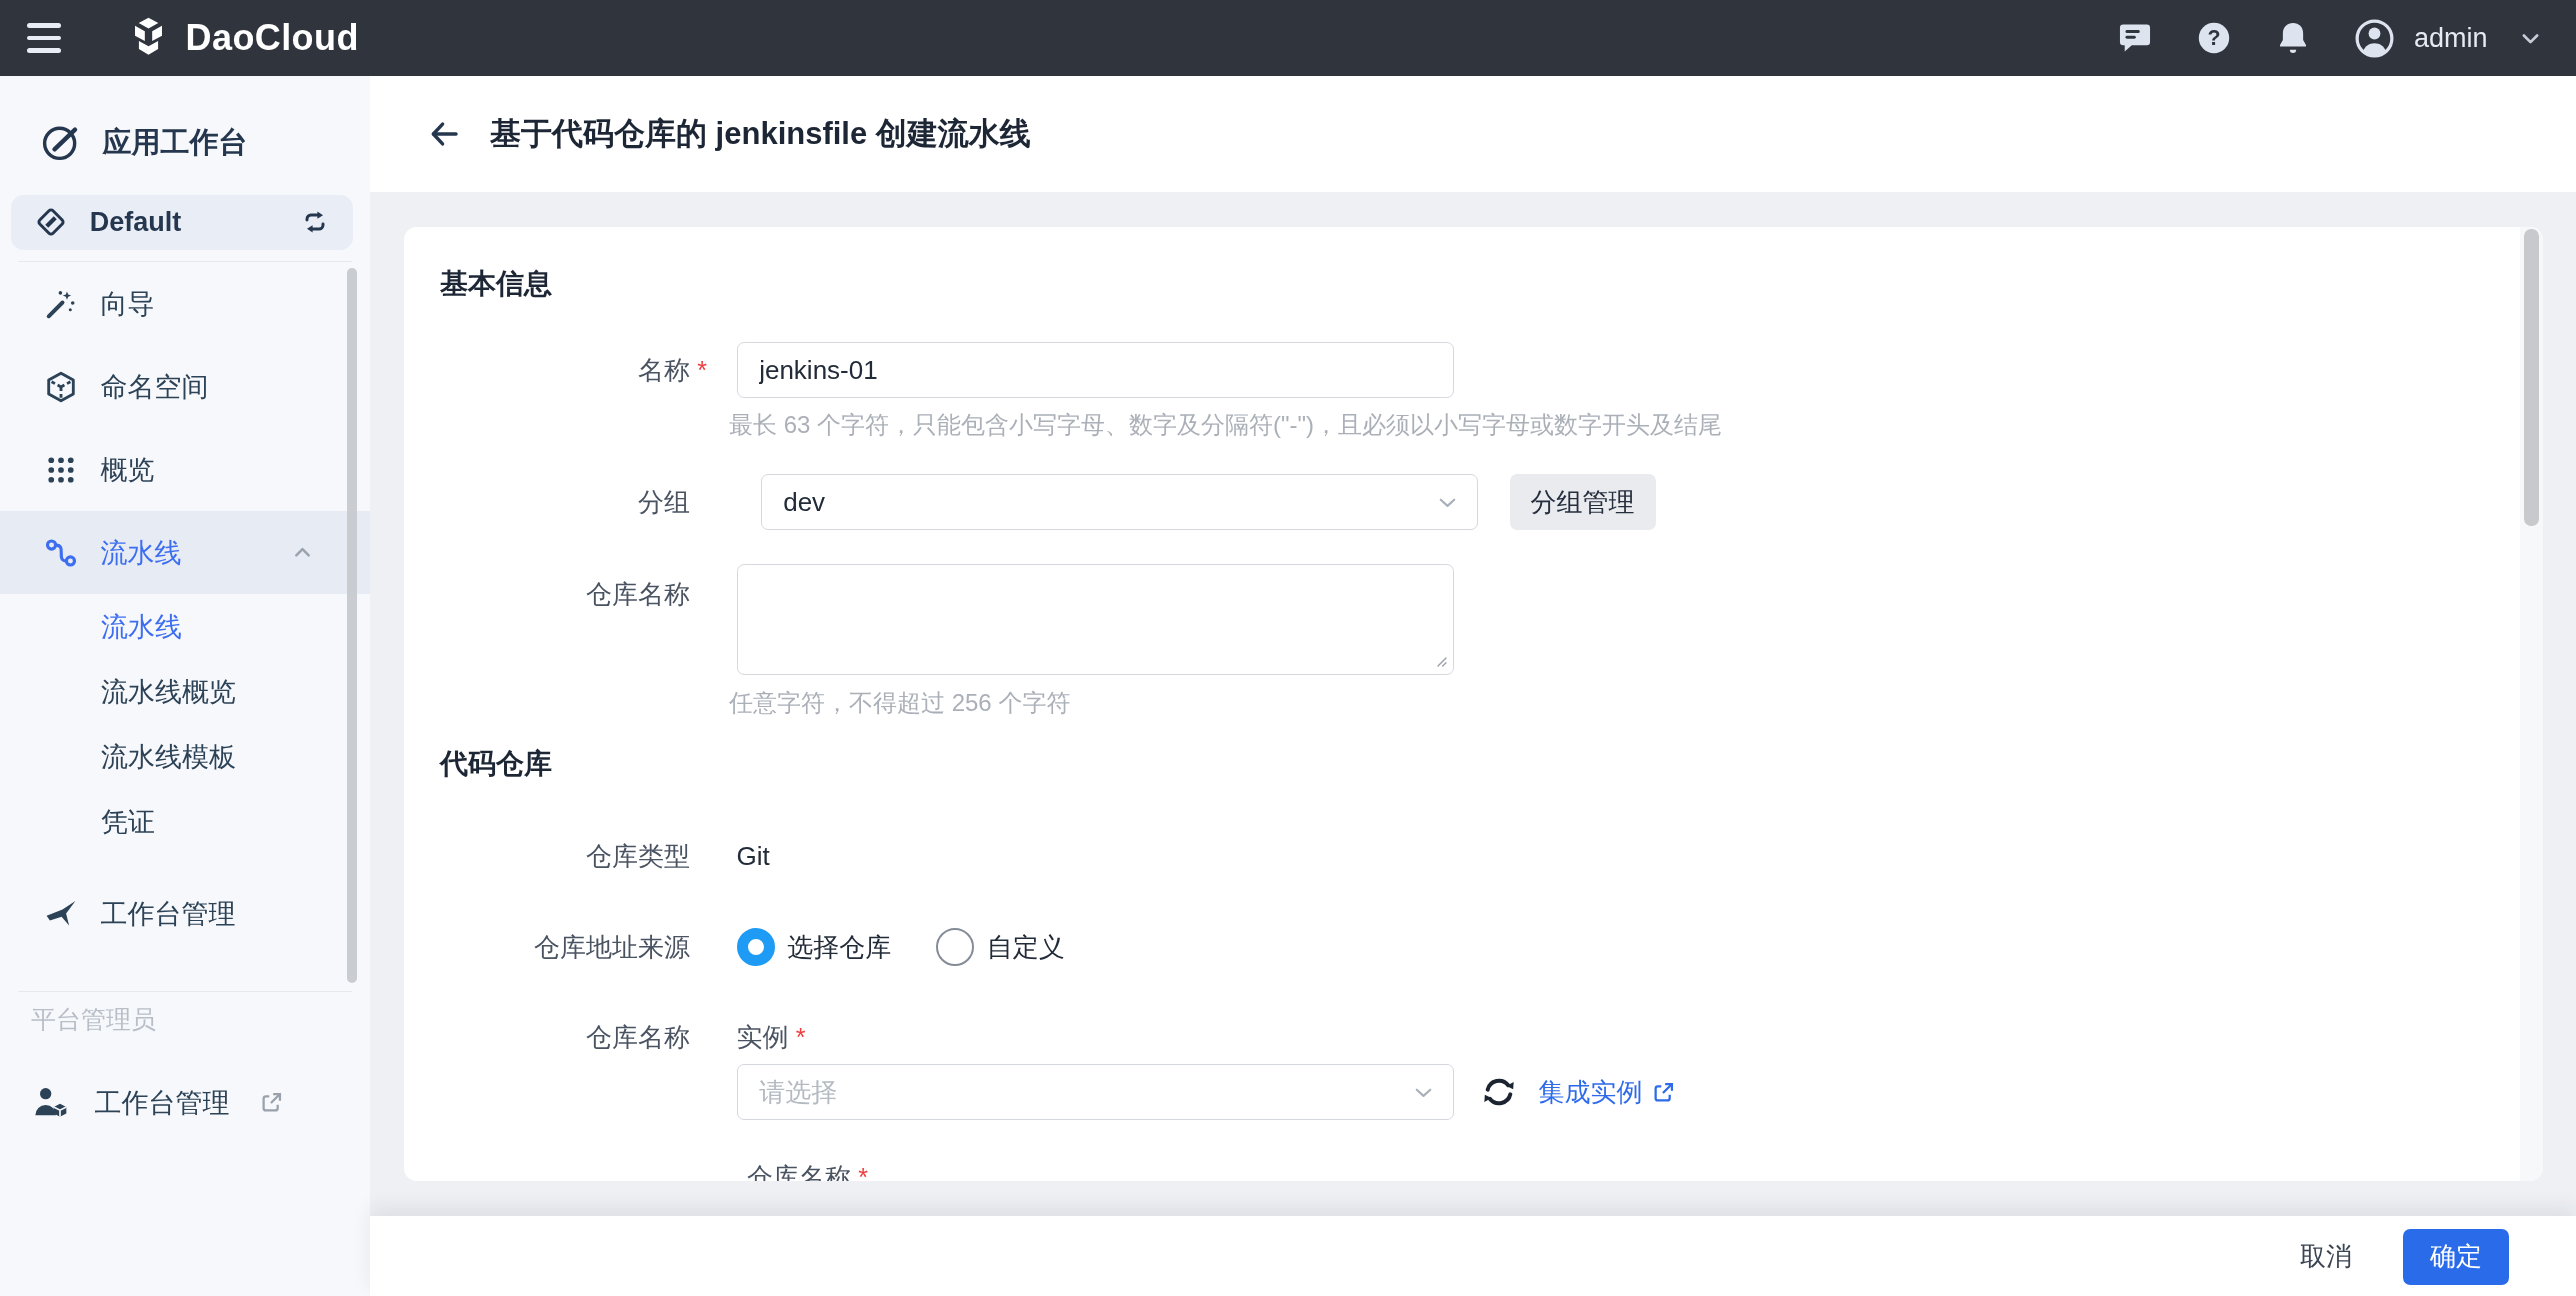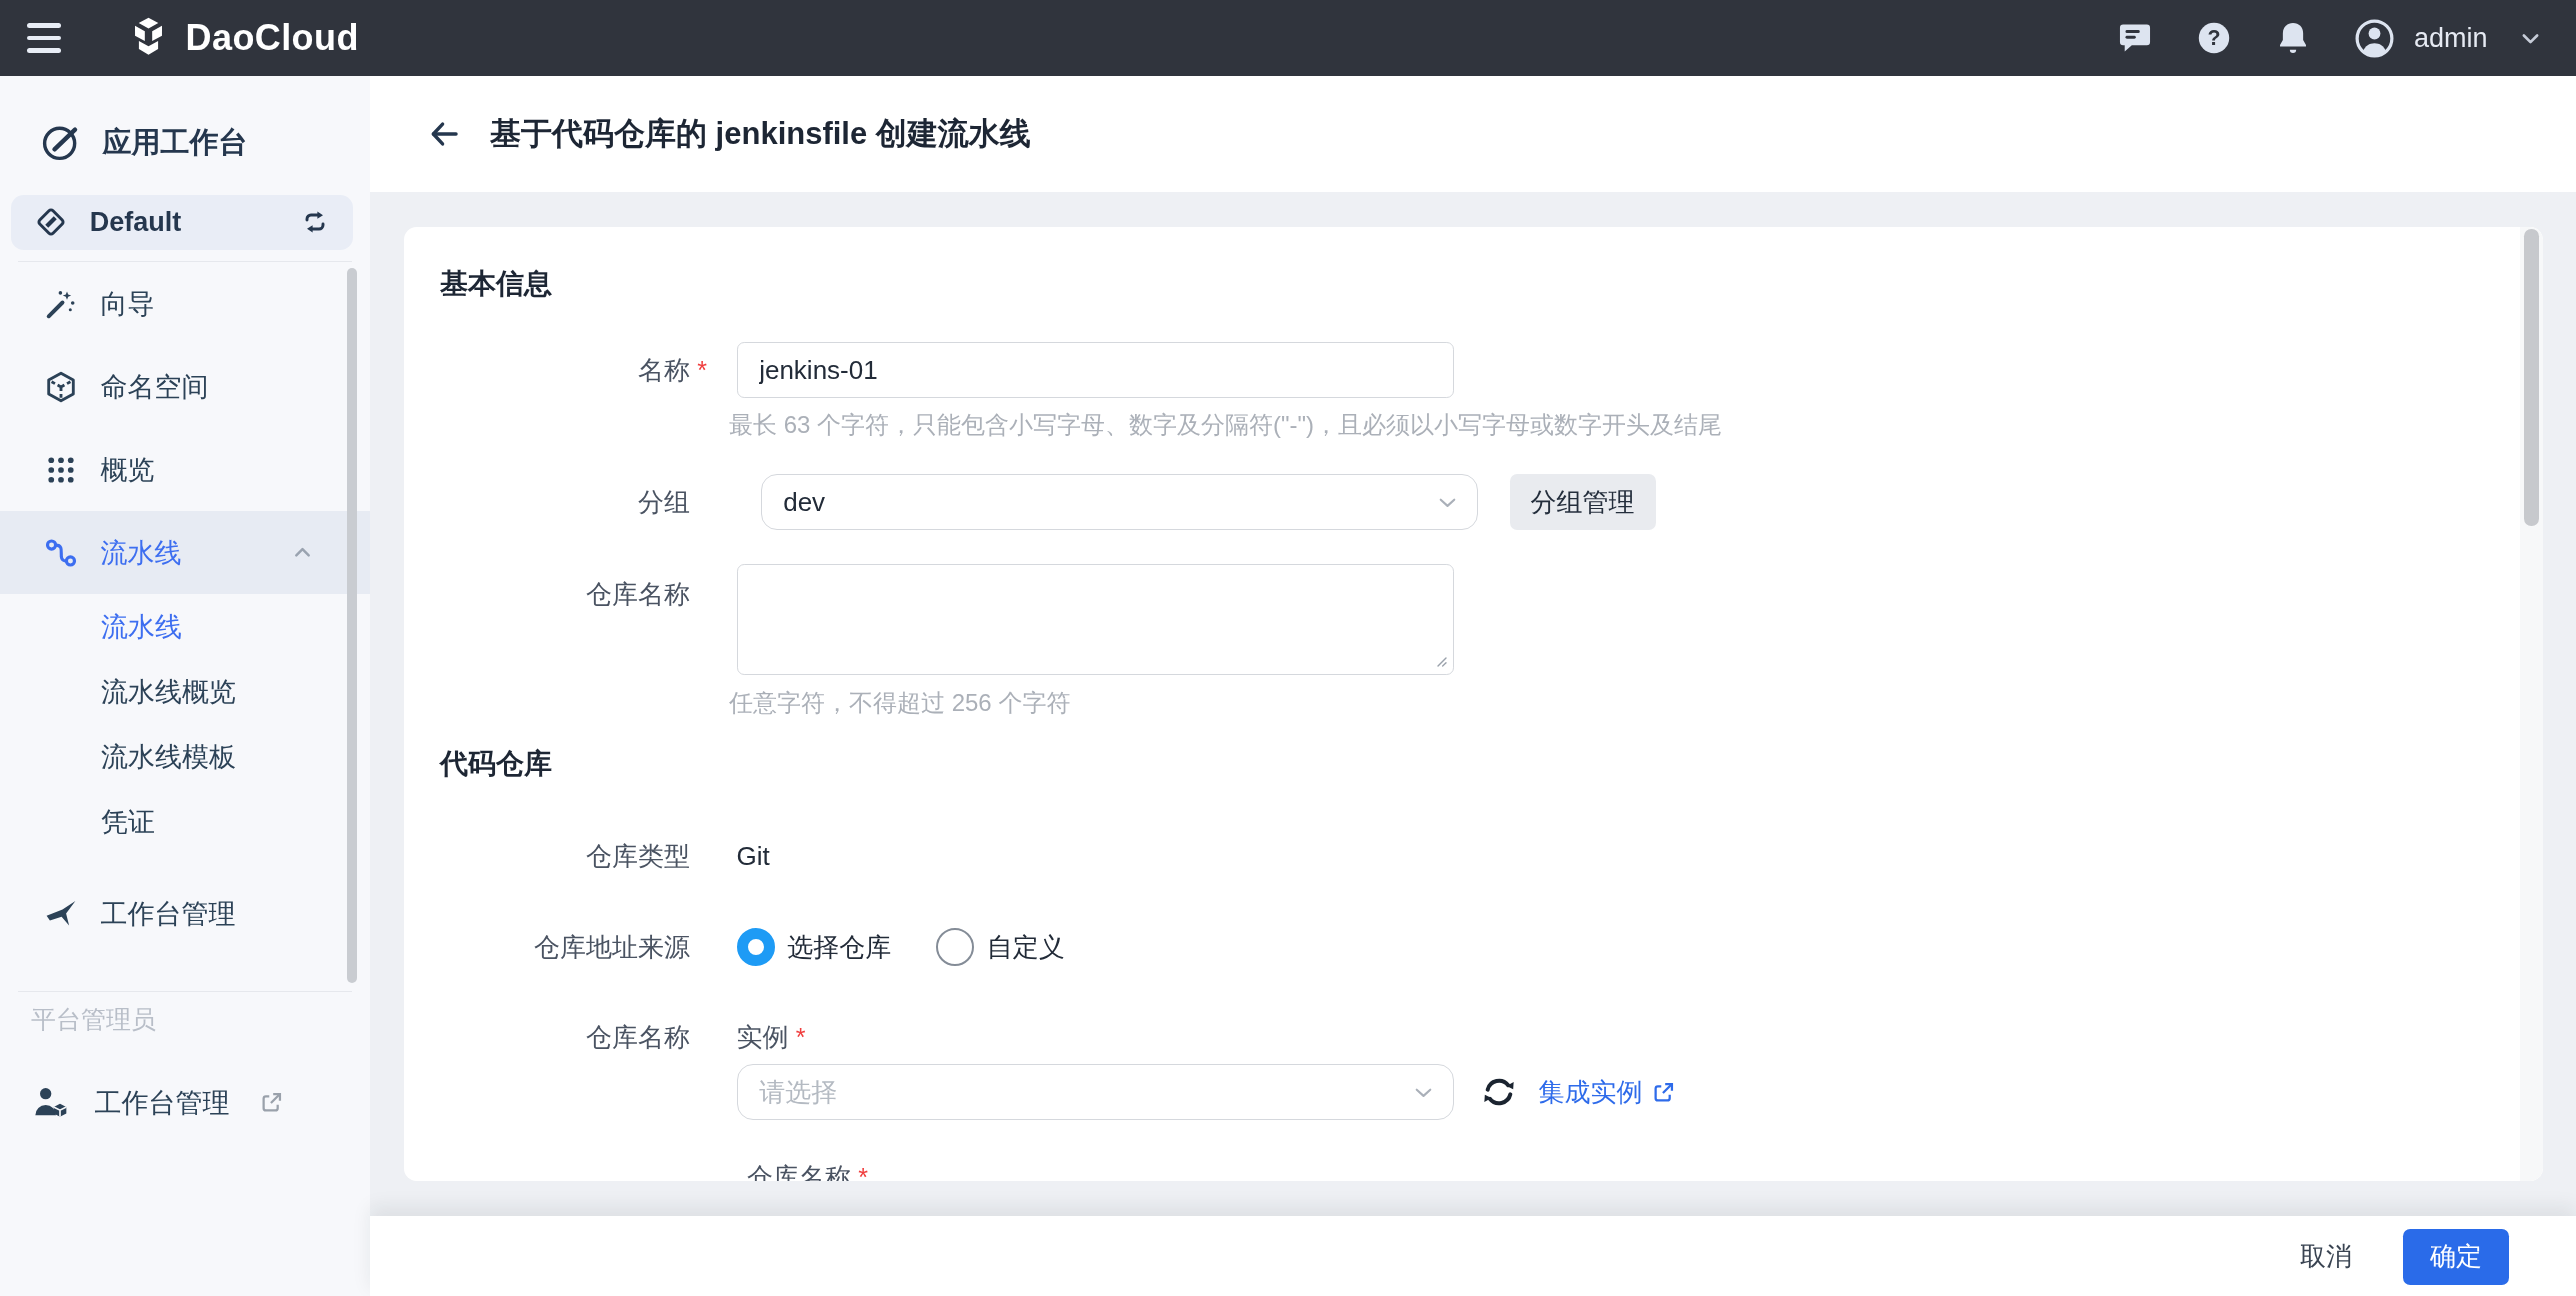--- a/index.html
+++ b/index.html
@@ -103,21 +103,21 @@
   .star{color:#f03e3e;font-size:25px;margin-left:7.2px;width:16px;flex:none;}
   .star.blank{visibility:hidden;}
   .ctrl{margin-left:23.4px;}
   .tbox{
     width:717px;height:56px;box-sizing:border-box;border:1.8px solid #d5d8dd;border-radius:7.2px;
     font-size:26px;color:#222b38;padding:0 21.6px;background:#fff;outline:none;
     font-family:"Liberation Sans","DejaVu Sans",sans-serif;
   }
   .selectbox{
     position:relative;width:717px;height:56px;box-sizing:border-box;border:1.8px solid #d5d8dd;
-    border-radius:16px;background:#fff;display:flex;align-items:center;padding:0 54px 0 21.6px;
+    border-radius:7px;background:#fff;display:flex;align-items:center;padding:0 54px 0 21.6px;
     font-size:26px;color:#222b38;cursor:pointer;
   }
   .selectbox .ph{color:#b4bac2;}
   .sel-chev{position:absolute;right:16px;top:14.4px;width:27px;height:27px;color:#aab0b9;}
   .hint{position:absolute;font-size:24px;color:#abb0b8;}
   .gray-btn{
     height:56px;border:none;border-radius:7.2px;background:#e9ebef;color:#242e3c;
     font-size:26px;padding:0 21px;margin-left:20px;cursor:pointer;
     font-family:"Liberation Sans","DejaVu Sans",sans-serif;
   }

